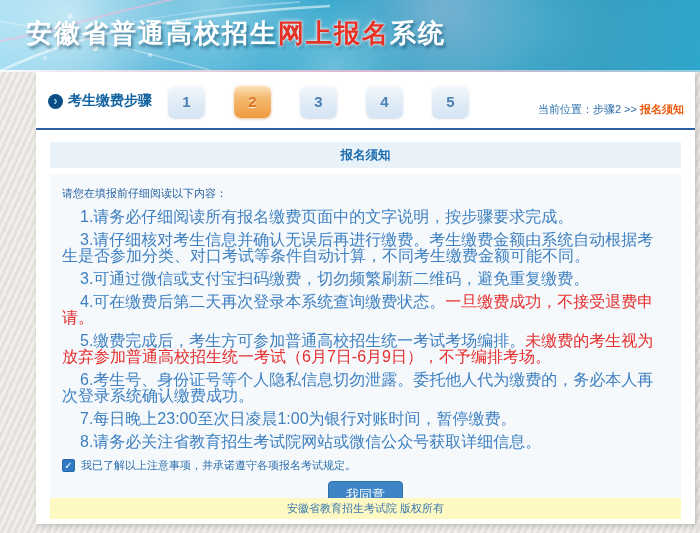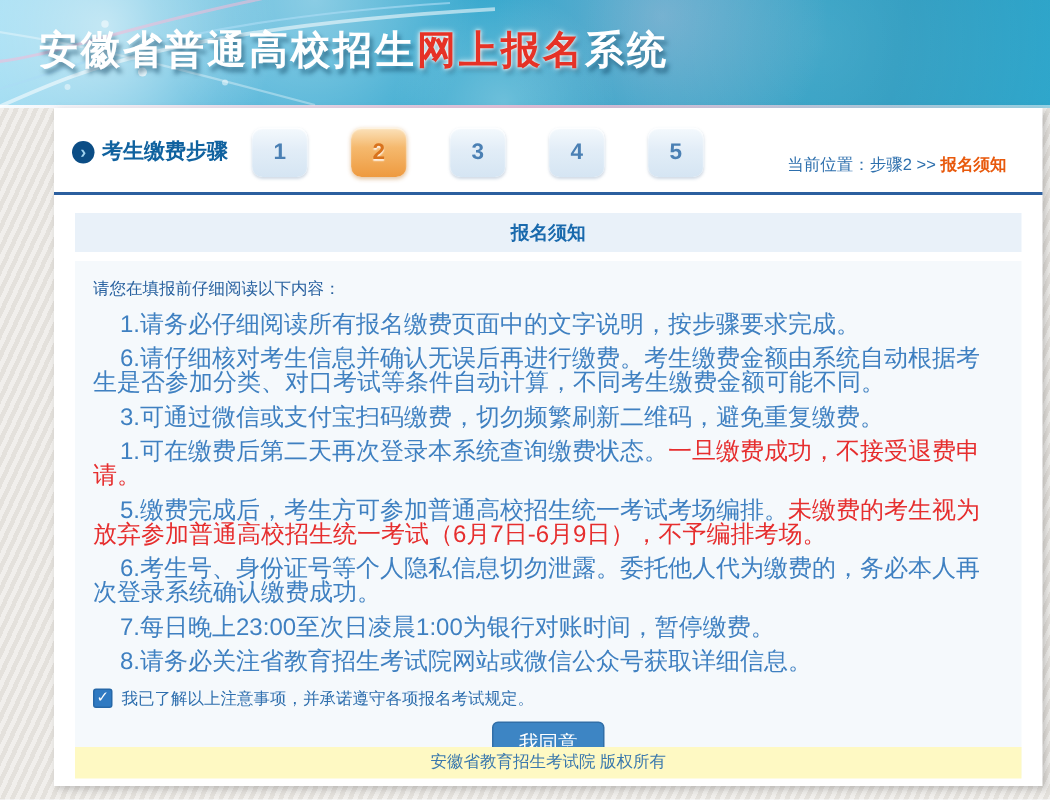--- a/index.html
+++ b/index.html
@@ -41,21 +41,21 @@
   .steps { position:absolute; left:132px; top:13px; display:flex; gap:29px; }
   .step-box { width:37px; height:33px; border-radius:7px;
     background:linear-gradient(180deg,#f4f9fd 0%, #e2edf7 45%, #d5e5f3 100%);
     box-shadow:0 1px 2px rgba(120,150,180,.35), inset 0 1px 1px #fff;
     color:#4b80b4; font-weight:bold; font-size:15px;
     display:flex; align-items:center; justify-content:center; cursor:pointer; }
   .step-box.active {
     background:linear-gradient(180deg,#fbe3bd 0%, #f5b96e 40%, #ee9a3f 100%);
     color:#d9731d; text-shadow:0 1px 1px rgba(255,255,255,.85);
     box-shadow:0 1px 3px rgba(190,120,40,.45), inset 0 1px 1px rgba(255,255,255,.7); }
-  .breadcrumb { position:absolute; right:24px; top:30px; font-size:11px; color:#2d6fad; white-space:nowrap;text-align:center; }
+  .breadcrumb { position:absolute; right:11px; top:30px; font-size:11px; color:#2d6fad; white-space:nowrap;text-align:center; }
   .breadcrumb .cur { color:#e8590c; font-weight:bold; }
   .divider { height:2px; background:#2b5f9f; }
   
   .notice-title { margin:12px 14px 0; height:26px; line-height:26px; text-align:center;
     background:#e9f1f9; color:#1a6aad; font-size:12.5px; font-weight:bold; }
   .panel { margin:6px 14px 0; background:#f5f9fc; padding:12px 12px 8px; }
   .intro { margin:0 0 8px; color:#28619f; font-weight:normal; font-size:11px; line-height:15px; }
   .item { margin:0 0 7px; color:#3f80c1; font-size:16px; line-height:16px; text-indent:18px; }
   .item .red { color:#e62e2e; }
   .agree-row { margin-top:8px; display:flex; align-items:center; gap:6px; color:#2f6fae; font-size:11px; }
@@ -106,23 +106,23 @@
     </div>
   </div>
 
   <div class="divider"></div>
 
   <div class="notice-title">报名须知</div>
 
   <div class="panel">
     <p class="intro">请您在填报前仔细阅读以下内容：</p>
     <p class="item"><span>1.请务必仔细阅读所有报名缴费页面中的文字说明，按步骤要求完成。</span><span class="red"></span></p>
-    <p class="item"><span>6.请仔细核对考生信息并确认无误后再进行缴费。考生缴费金额由系统自动根据考生是否参加分类、对口考试等条件自动计算，不同考生缴费金额可能不同。</span><span class="red"></span></p>
+    <p class="item"><span>3.请仔细核对考生信息并确认无误后再进行缴费。考生缴费金额由系统自动根据考生是否参加分类、对口考试等条件自动计算，不同考生缴费金额可能不同。</span><span class="red"></span></p>
     <p class="item"><span>3.可通过微信或支付宝扫码缴费，切勿频繁刷新二维码，避免重复缴费。</span><span class="red"></span></p>
-    <p class="item"><span>1.可在缴费后第二天再次登录本系统查询缴费状态。</span><span class="red">一旦缴费成功，不接受退费申请。</span></p>
+    <p class="item"><span>4.可在缴费后第二天再次登录本系统查询缴费状态。</span><span class="red">一旦缴费成功，不接受退费申请。</span></p>
     <p class="item"><span>5.缴费完成后，考生方可参加普通高校招生统一考试考场编排。</span><span class="red">未缴费的考生视为放弃参加普通高校招生统一考试（6月7日-6月9日），不予编排考场。</span></p>
     <p class="item"><span>6.考生号、身份证号等个人隐私信息切勿泄露。委托他人代为缴费的，务必本人再次登录系统确认缴费成功。</span><span class="red"></span></p>
     <p class="item"><span>7.每日晚上23:00至次日凌晨1:00为银行对账时间，暂停缴费。</span><span class="red"></span></p>
     <p class="item"><span>8.请务必关注省教育招生考试院网站或微信公众号获取详细信息。</span><span class="red"></span></p>
 
     <div class="agree-row">
       <span class="checkbox"><span>✓</span></span>
       <span>我已了解以上注意事项，并承诺遵守各项报名考试规定。</span>
     </div>
 

